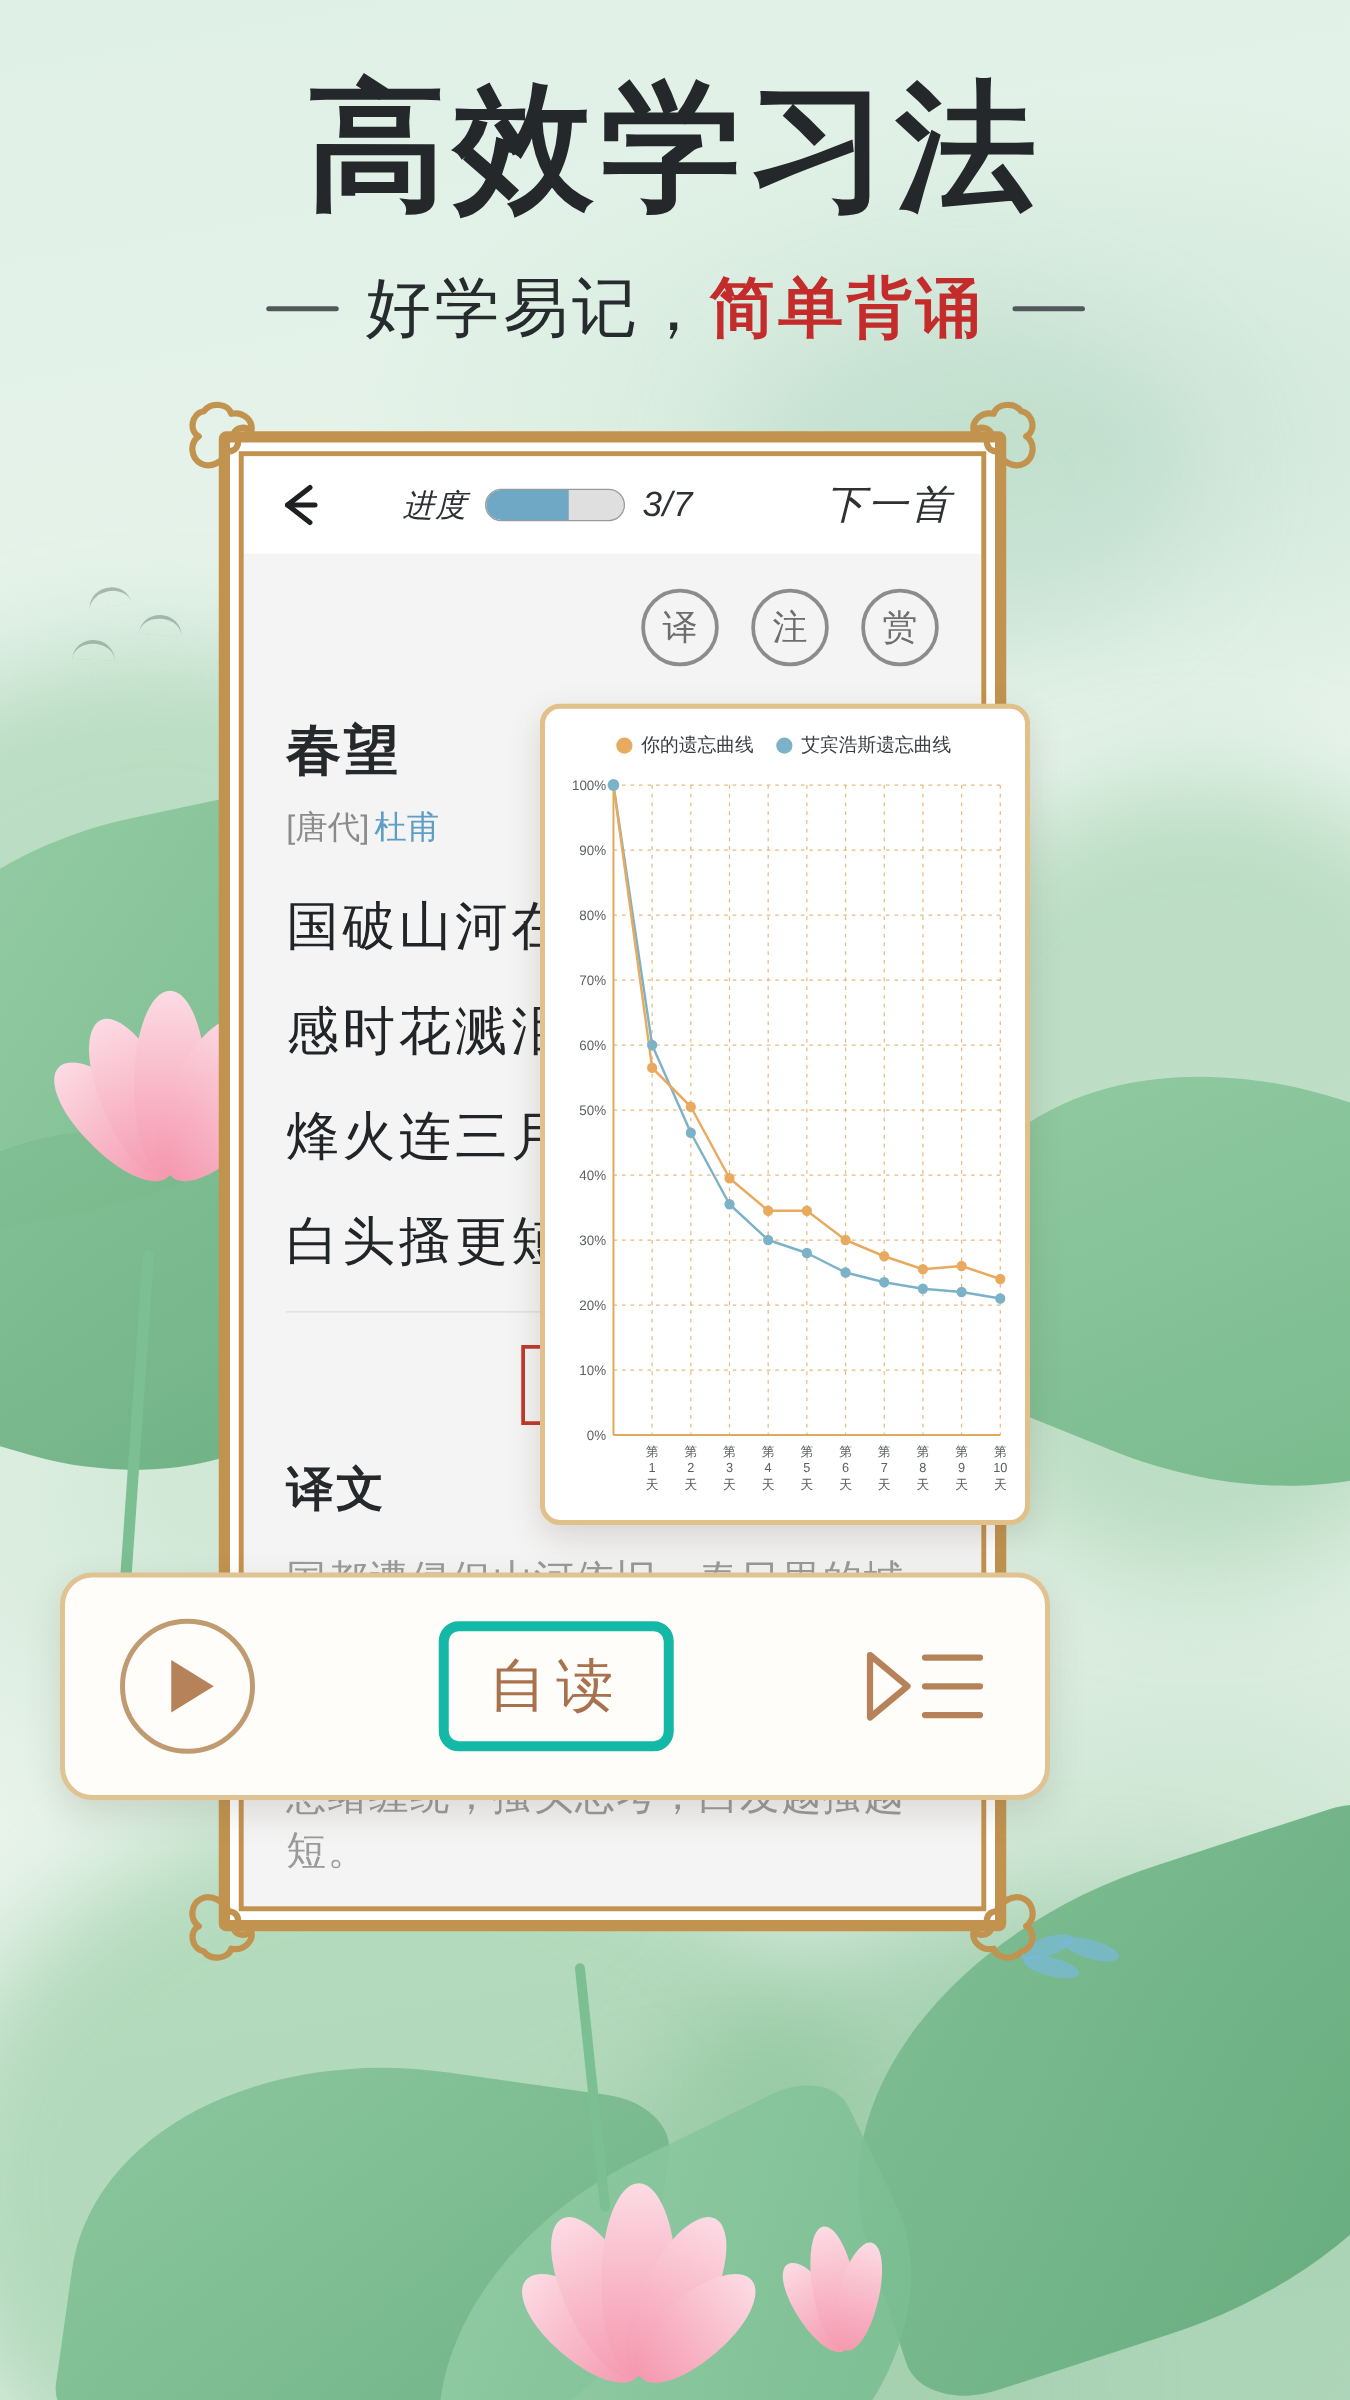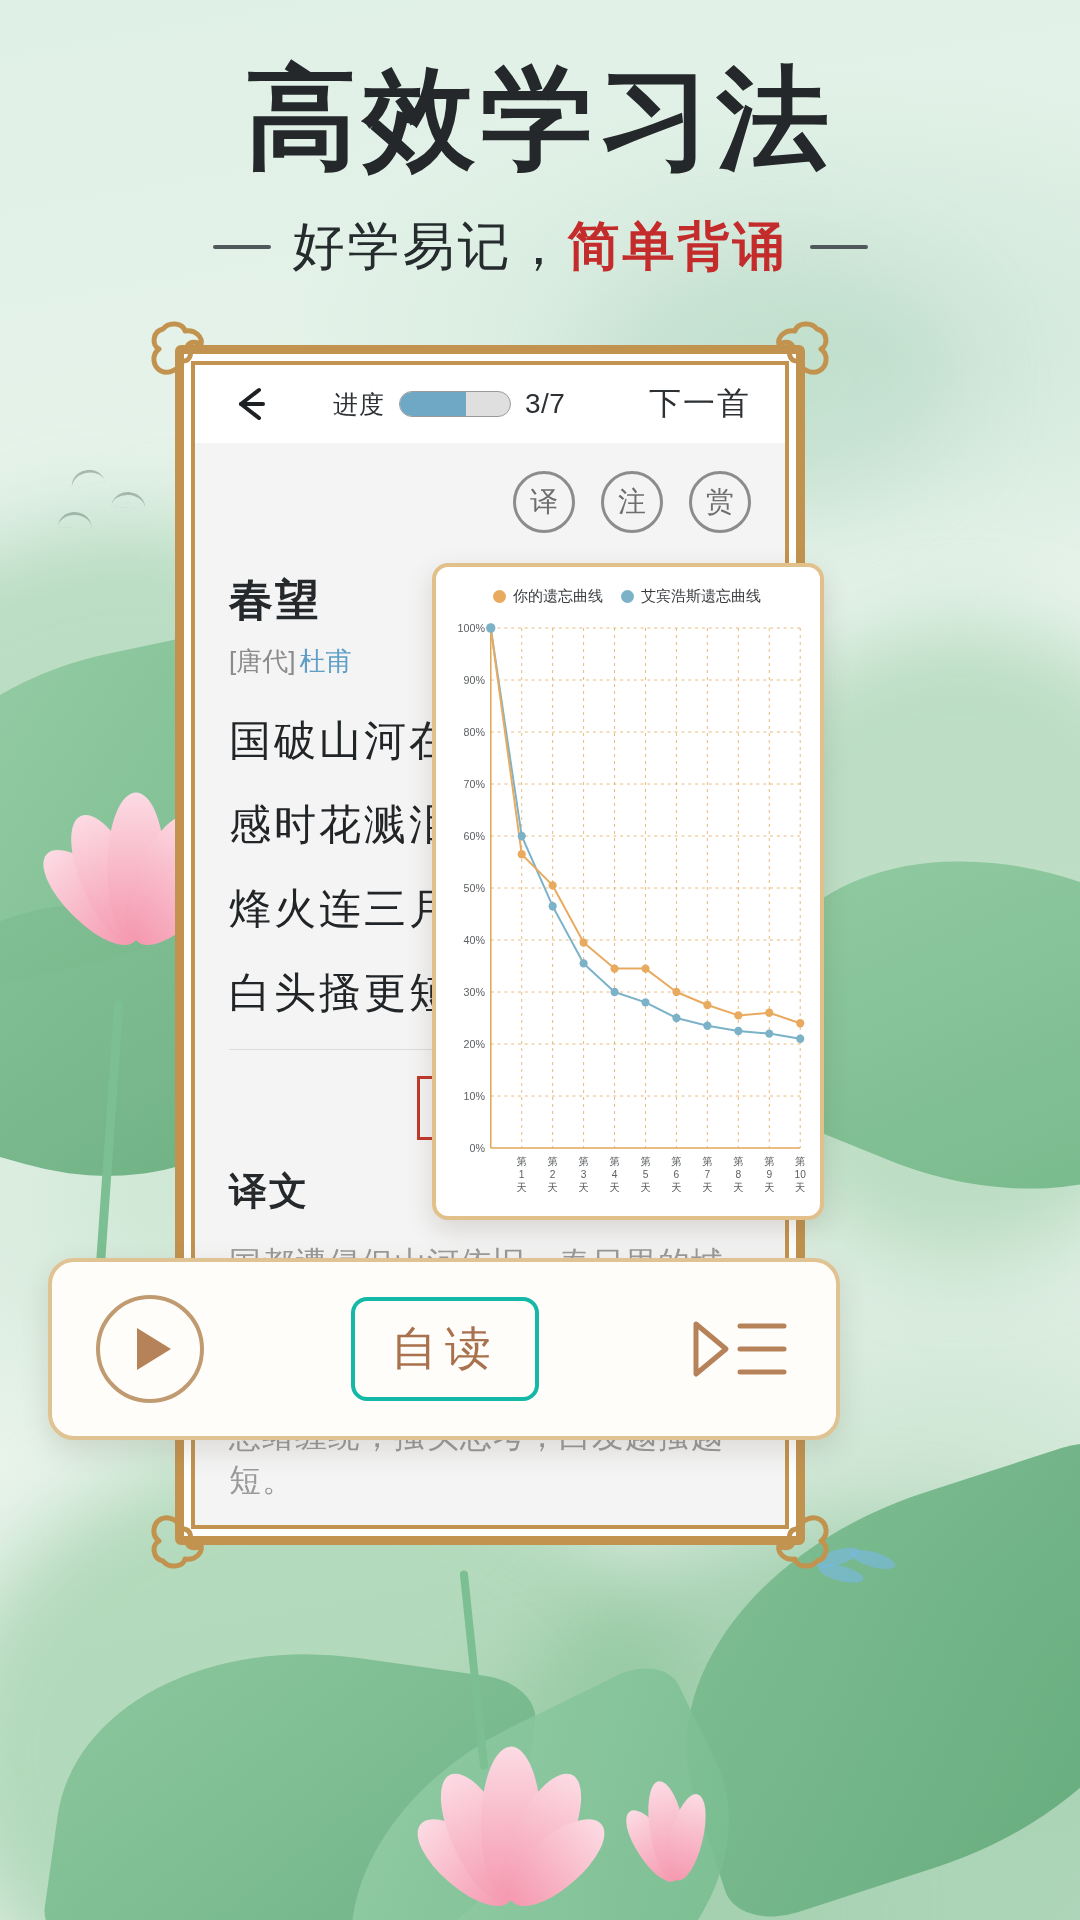--- a/index.html
+++ b/index.html
@@ -113,22 +113,22 @@
   .corner-orn.tl { left: -26px; top: -26px; }
   .corner-orn.tr { right: -26px; top: -26px; transform: scaleX(-1); }
   .corner-orn.bl { left: -26px; bottom: -26px; transform: scaleY(-1); }
   .corner-orn.br { right: -26px; bottom: -26px; transform: scale(-1,-1); }
 
   .app-screen {
     position: absolute; left: 20px; top: 20px; right: 20px; bottom: 20px;
     background: #ffffff; overflow: hidden;
   }
   .app-header {
-    height: 78px; display: flex; align-items: center; padding: 0 34px;
-    background: #ffffff; gap: 0;
+    height: 78px; display: flex; align-items: center; padding: 0 23px;
+    background: #ffffff; gap: 0; font-style: italic;
   }
   .back-arrow { width: 46px; height: 46px; flex: 0 0 auto; }
   .prog-group { display: flex; align-items: center; gap: 14px; margin-left: 58px; }
   .prog-label { font-size: 25px; color: #2d3134; letter-spacing: 1px; }
   .prog-bar {
     width: 112px; height: 26px; border-radius: 14px;
     background: #dfdfdf; border: 1.5px solid #9a9a9a; overflow: hidden; position: relative;
   }
   .prog-fill { height: 100%; background: #6fa8c4; border-radius: 14px 0 0 14px; }
   .prog-count { font-size: 28px; color: #2d3134; letter-spacing: 0.5px; }
@@ -209,21 +209,21 @@
     width: 108px; height: 108px; border-radius: 50%;
     border: 4px solid #c09a70; display: flex; align-items: center; justify-content: center;
   }
   .play-tri {
     width: 0; height: 0; margin-left: 8px;
     border-left: 34px solid #b6825a;
     border-top: 21px solid transparent;
     border-bottom: 21px solid transparent;
   }
   .pill-btn {
-    width: 188px; height: 104px; border: 4px solid #14b8a6; border-radius: 16px;
+    width: 188px; height: 104px; border: 8px solid #14b8a6; border-radius: 16px;
     display: flex; align-items: center; justify-content: center;
     font-family: "DejaVu Serif", "Liberation Serif", serif;
     font-size: 46px; color: #a9724f; letter-spacing: 8px;
     background: #fffdf9;
   }
   .list-icon { width: 106px; height: 86px; }
 </style>
 </head>
 <body>
 

